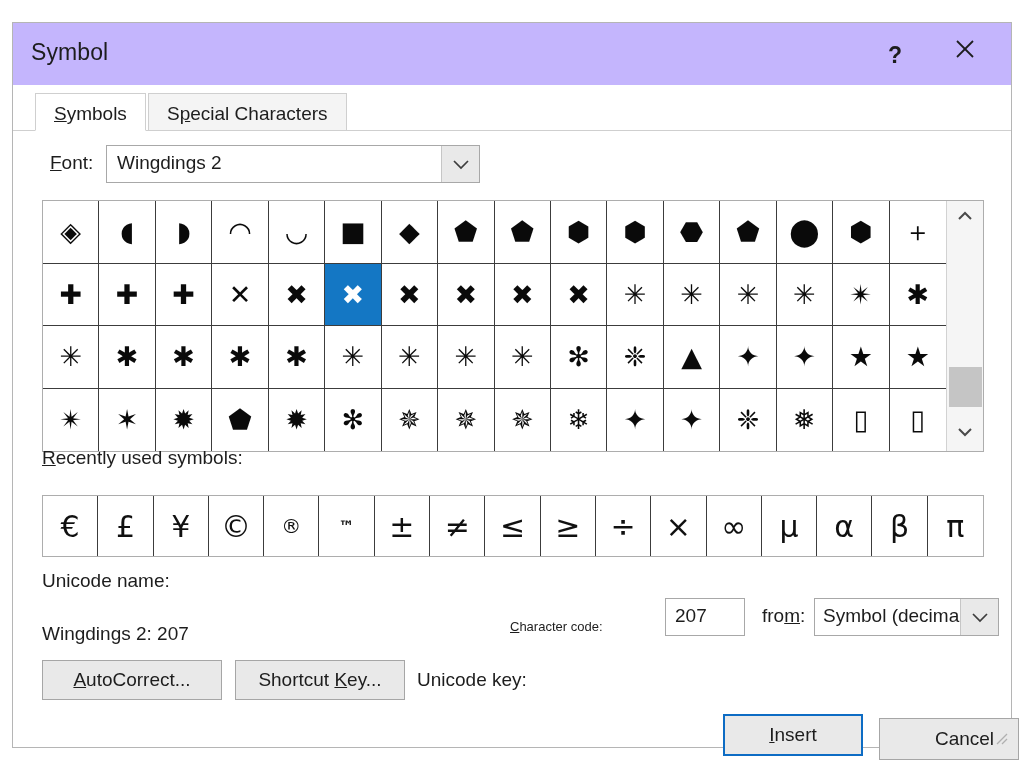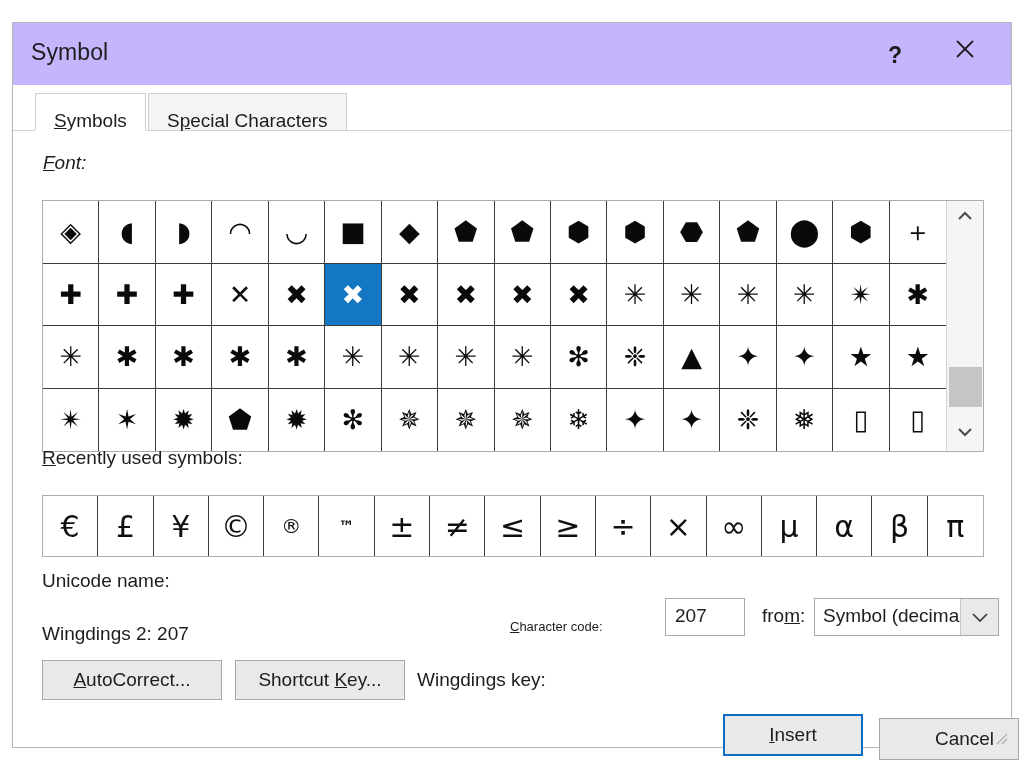--- a/index.html
+++ b/index.html
@@ -64,45 +64,44 @@
   #tabstrip .tabline {
     position: absolute;
     left: 0; right: 0; bottom: 0;
     border-bottom: 1px solid #cfcfcf;
   }
   .tab {
     position: absolute;
     bottom: 0;
     height: 38px;
     line-height: 38px;
-    padding: 8px 18px;
+    padding: 1px 18px;
     font-size: 19px;
     color: #1d1d1d;
     background: #f4f4f4;
     border: 1px solid #cfcfcf;
     box-sizing: border-box;
     cursor: default;
     white-space: nowrap;
   }
   .tab.active {
     background: #ffffff;
     border-bottom: 1px solid #ffffff;
     z-index: 3;
   }
   #tab-symbols { left: 22px; }
   #tab-special { left: 135px; }
   .ul { text-decoration: underline; }
 
   
   #font-row {
     position: absolute;
-    left: 4px; right: 0;
+    left: 11px; right: 0;
     top: 122px;
     height: 40px;
-    font-style: italic;
   }
   #font-label {
     position: absolute;
     left: 26px;
     top: 7px;
     font-size: 19px;
     color: #1d1d1d;
   }
   #font-combo {
     position: absolute;
@@ -404,20 +403,30 @@
     </div>
     <div class="tab" id="tab-special">
       <span>S</span><span class="ul">p</span><span>ecial Characters</span>
     </div>
   </div>
 
   <div id="font-row">
     <div id="font-label">
       <span class="ul">F</span><span>ont:</span>
     </div>
+    <div id="font-combo">
+      <div id="font-value">Wingdings 2</div>
+      <div class="combo-arrow">
+        <span>
+          <svg width="20" height="14" viewBox="0 0 20 14" aria-hidden="true">
+            <polyline points="3,4 10,11 17,4" fill="none" stroke="#3d3d3d" stroke-width="1.7"></polyline>
+          </svg>
+        </span>
+      </div>
+    </div>
   </div>
 
   <div id="grid-wrap">
     <div id="grid">
         <div class="cell">
           <span class="glyph">◈</span>
         </div>
         <div class="cell">
           <span class="glyph">◖</span>
         </div>
@@ -708,21 +717,21 @@
       </span>
     </div>
   </div>
 
   <div class="btn" id="autocorrect-btn">
     <span><span class="ul">A</span>utoCorrect...</span>
   </div>
   <div class="btn" id="shortcutkey-btn">
     <span>Shortcut <span class="ul">K</span>ey...</span>
   </div>
-  <div id="shortcut-text">Wingdings key:</div>
+  <div id="shortcut-text">Unicode key:</div>
 
   <div class="btn" id="insert-btn">
     <span><span class="ul">I</span>nsert</span>
   </div>
   <div class="btn" id="cancel-btn">
     <span>Cancel</span>
   </div>
 
   <div id="resize-grip">
     <svg width="14" height="14" viewBox="0 0 14 14" aria-hidden="true">

